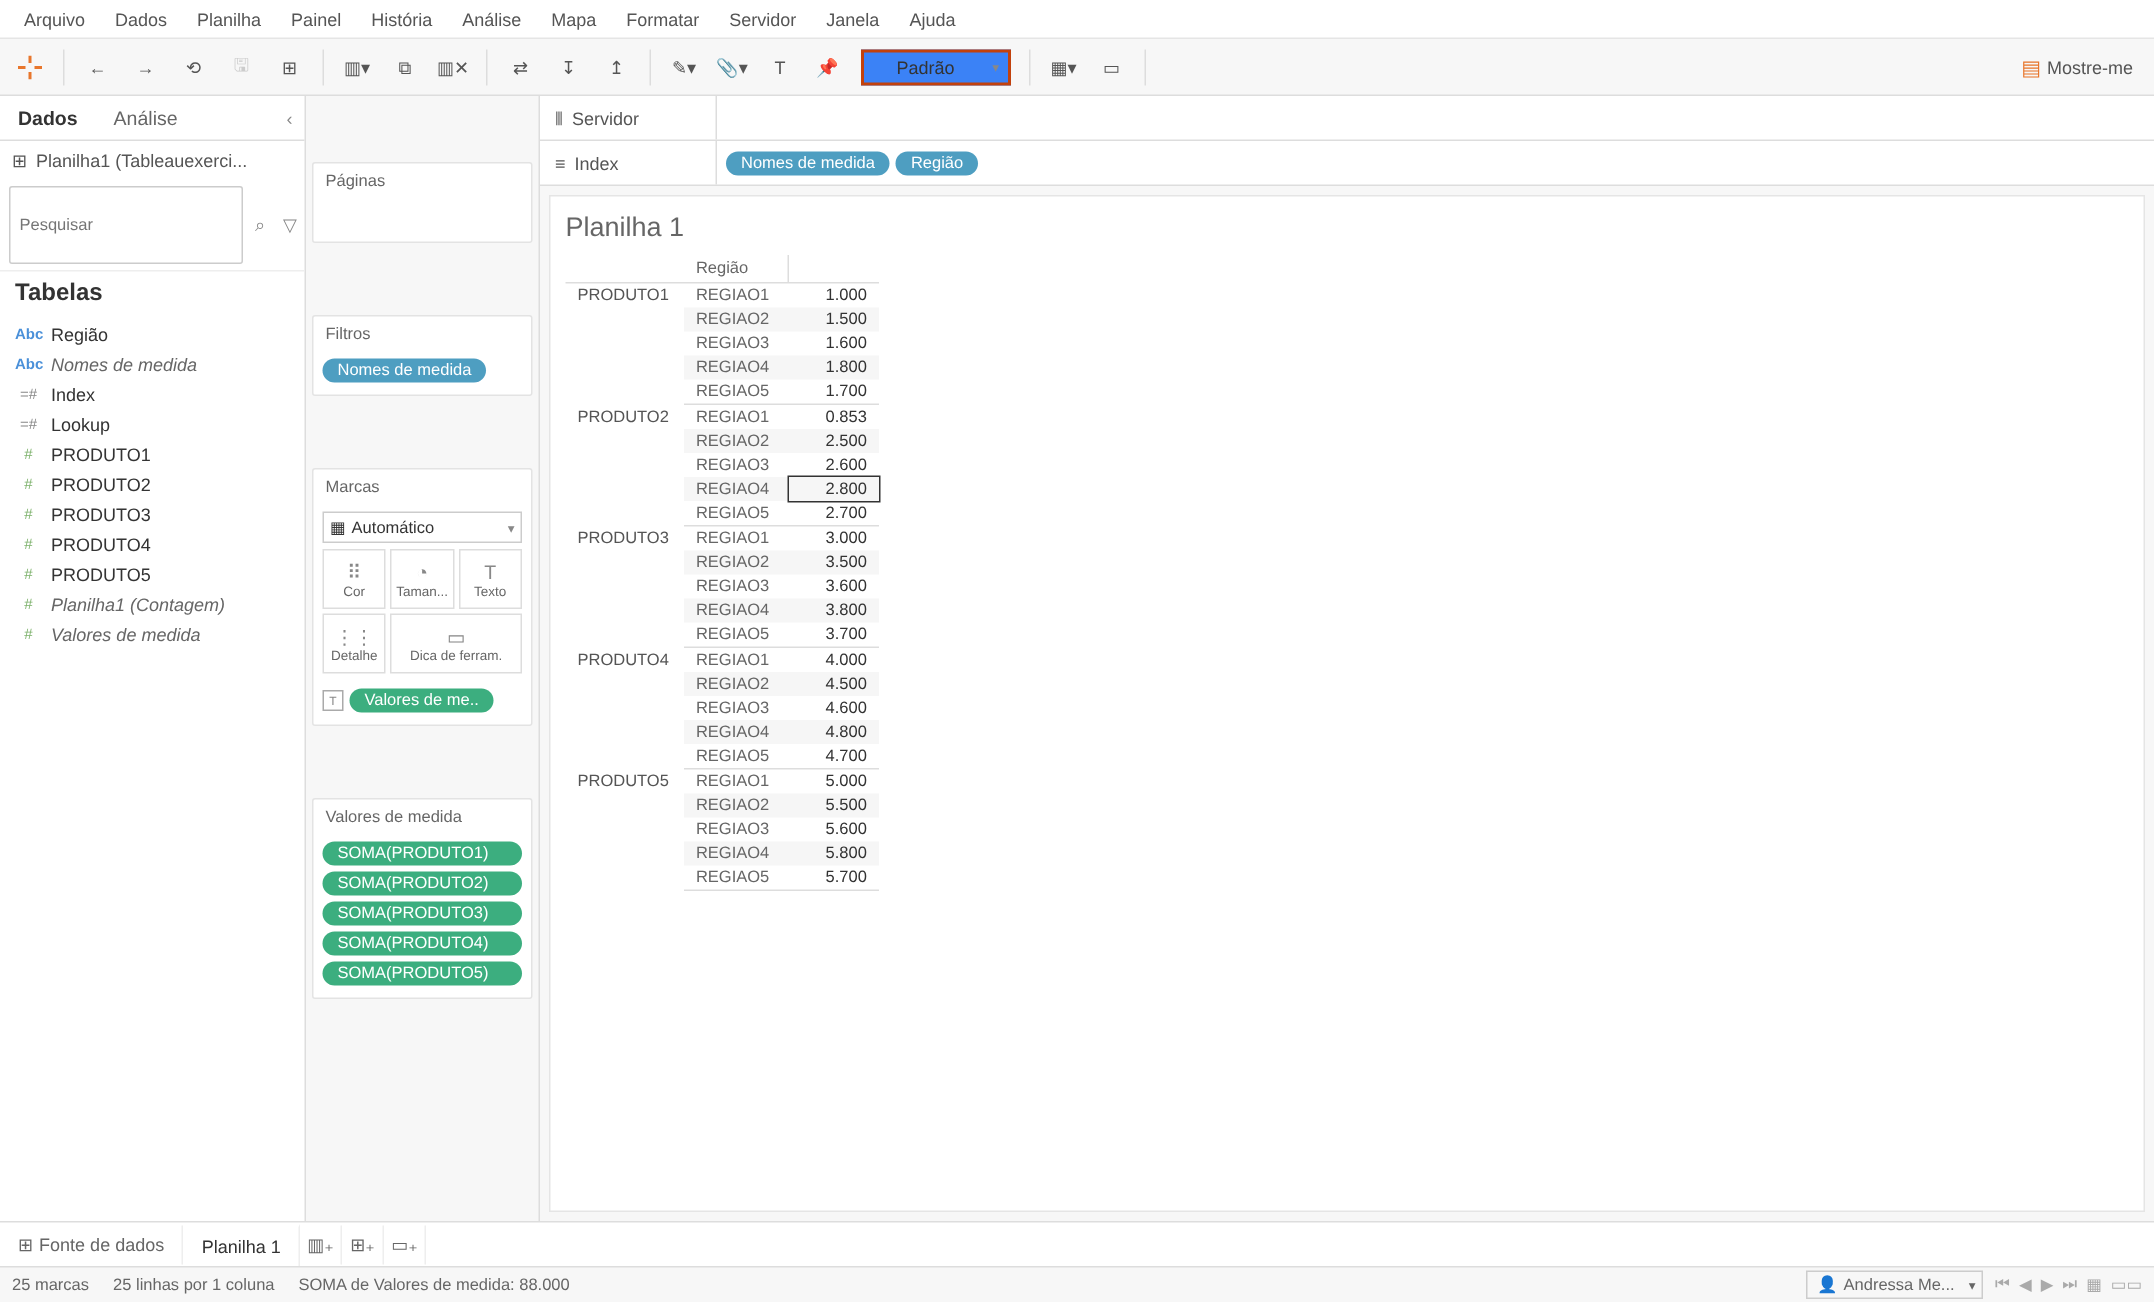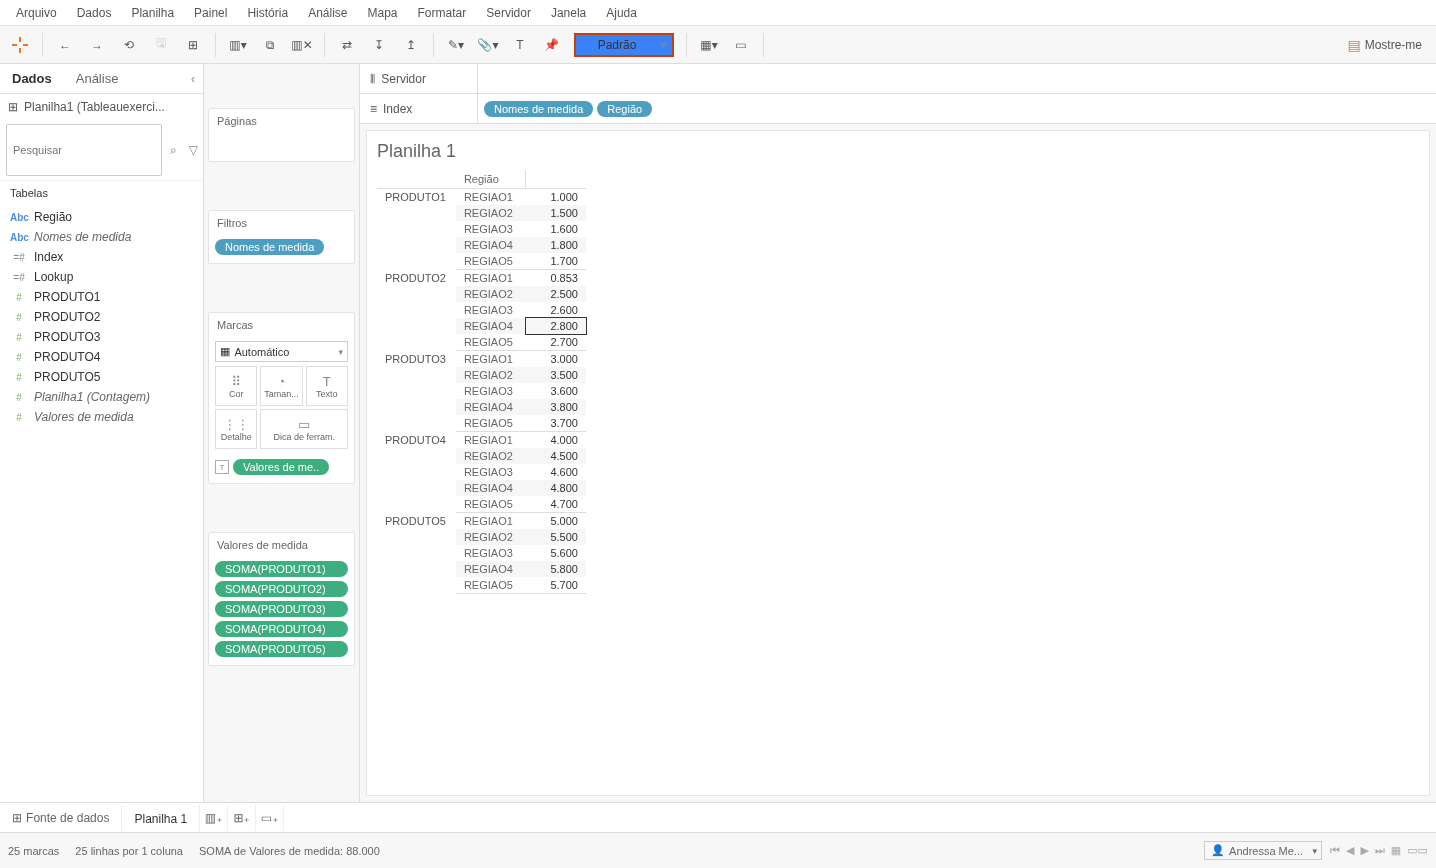--- a/index.html
+++ b/index.html
@@ -32,21 +32,21 @@
 
 .sidebar { width: 204px; background: #fff; border-right: 1px solid #ddd; display: flex; flex-direction: column; }
 .tabs { display: flex; align-items: center; border-bottom: 1px solid #ddd; height: 30px; }
 .tabs .tab { padding: 6px 12px; font-size: 13px; color: #666; cursor: pointer; }
 .tabs .tab.active { font-weight: 600; color: #333; }
 .tabs .collapse { margin-left: auto; padding: 4px 8px; color: #888; cursor: pointer; }
 .data-source { display: flex; align-items: center; padding: 6px 8px; gap: 6px; font-size: 12px; color: #555; }
 .search-row { display: flex; align-items: center; padding: 4px 6px; gap: 4px; border-bottom: 1px solid #eee; }
 .search-row input { flex: 1; border: 1px solid #ccc; padding: 19px 6px; font-size: 11px; border-radius: 2px; }
 .search-row .srch-icon { color: #888; padding: 2px 4px; cursor: pointer; }
-.section-head { font-weight: 400; font-size: 11px; padding: 6px 10px; }
+.section-head { font-weight: 700; font-size: 16px; padding: 6px 10px; }
 .field-list { padding: 2px 0; }
 .field-item { display: flex; align-items: center; gap: 6px; padding: 3px 10px; font-size: 12px; cursor: pointer; }
 .field-icon { width: 18px; color: #888; font-size: 10px; text-align: center; }
 .field-icon.abc { color: #4a90d9; font-weight: 600; }
 .field-icon.num { color: #7eb26d; }
 .field-icon.calc { color: #888; }
 .field-item.italic .label { font-style: italic; color: #666; }
 
 
 .cards-col { width: 156px; background: #f7f7f7; border-right: 1px solid #ddd; padding: 4px; display: flex; flex-direction: column; gap: 8px; overflow-y: auto; }
@@ -83,21 +83,21 @@
 .data-table td.selected { outline: 1px solid #333; }
 .header-row th:last-child { border-left: 1px solid #ddd; }
 
 
 .bottom-tabs { height: 30px; background: #fff; border-top: 1px solid #ddd; display: flex; align-items: center; }
 .btab { padding: 6px 12px; font-size: 12px; color: #666; border-right: 1px solid #eee; cursor: pointer; display: flex; align-items: center; gap: 4px; }
 .btab.active { background: #fff; border-top: 2px solid #fff; font-weight: 400; color: #333; }
 .btab-icon { width: 28px; justify-content: center; }
 
 
-.statusbar { height: 36px; background: #f7f7f7; border-top: 1px solid #ddd; display: flex; align-items: center; padding: 0 8px; font-size: 11px; color: #666; gap: 16px; }
+.statusbar { height: 24px; background: #f7f7f7; border-top: 1px solid #ddd; display: flex; align-items: center; padding: 0 8px; font-size: 11px; color: #666; gap: 16px; }
 .statusbar .right { margin-left: auto; display: flex; align-items: center; gap: 8px; }
 .user-chip { border: 1px solid #ccc; padding: 2px 18px 2px 6px; display: flex; align-items: center; gap: 4px; position: relative; }
 .user-chip::after { content: "▾"; position: absolute; right: 4px; font-size: 9px; }
 .nav-icons { display: flex; gap: 6px; color: #aaa; }
 .nav-icons span { cursor: pointer; }
 
 svg { display: block; }
 </style>
 </head>
 <body>

